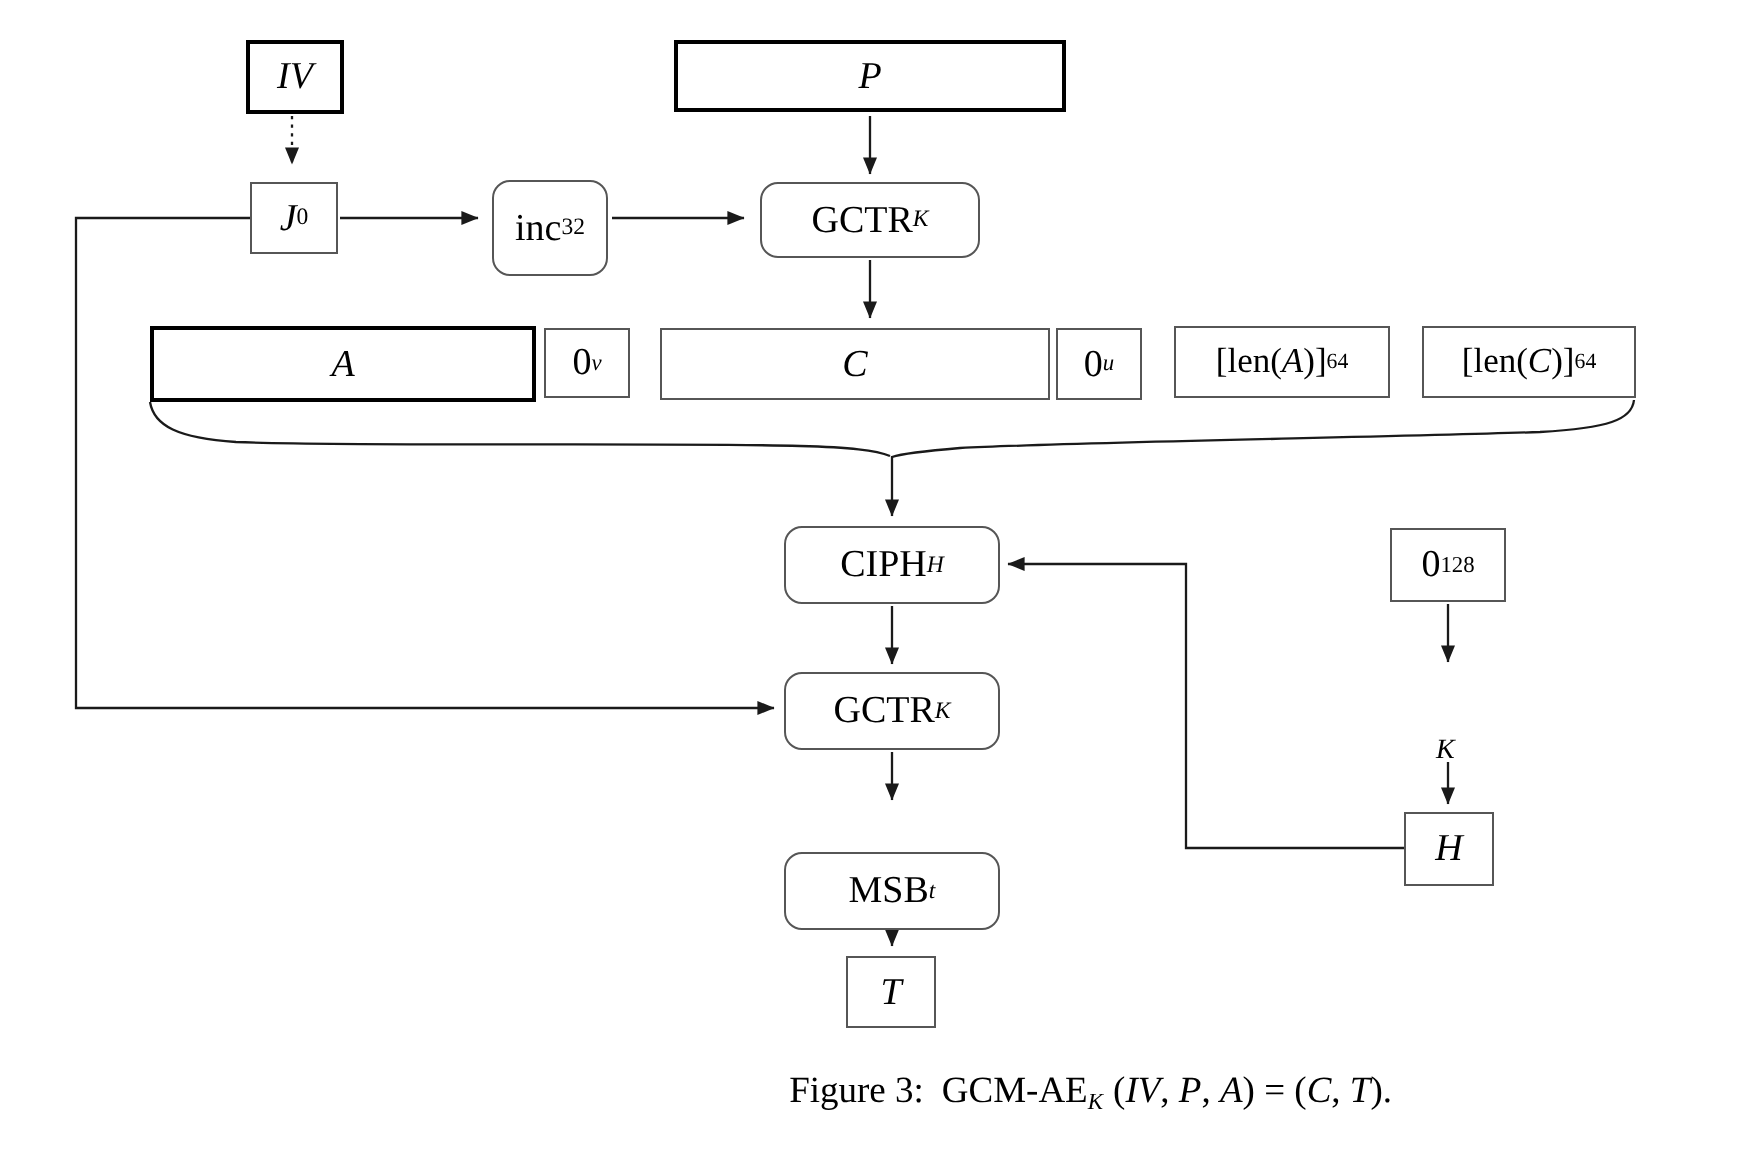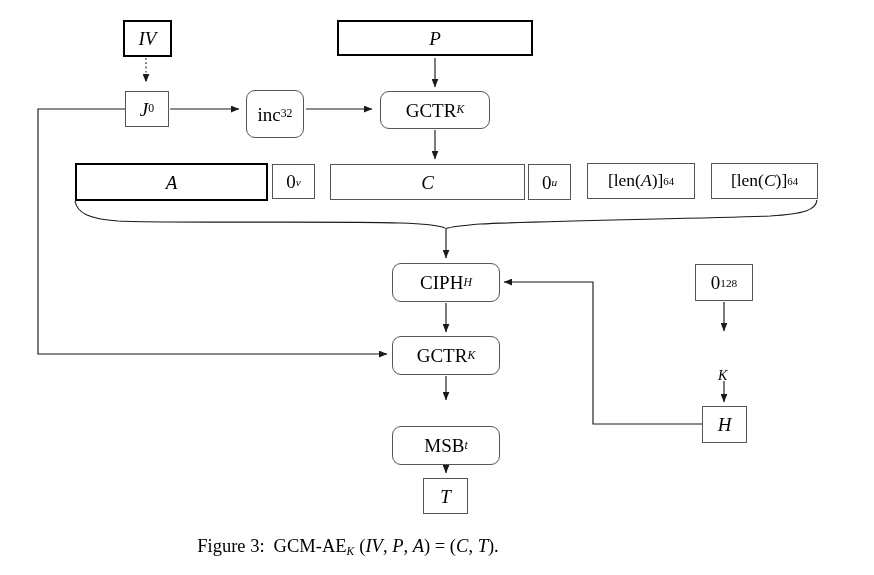--- a/index.html
+++ b/index.html
@@ -23,21 +23,21 @@
   .round { border:1.2px solid var(--thin); border-radius:9px; }
   .it { font-style:italic; }
   .len { font-size:17.5px;text-align:center; }
   sub { font-size:0.62em; vertical-align:-0.3em; line-height:0; }
   sup { font-size:0.6em;  vertical-align:0.55em; line-height:0; }
   .klabel {
     position:absolute; font-size:14px; font-style:italic; line-height:1;
     background:transparent;
   }
   .caption {
-    position:absolute; left:0; top:535px; width:696px; text-align:center;
+    position:absolute; left:0; top:535px; width:696px; text-align:right;
     font-size:18.5px; line-height:1.2;
   }
   .cap-fig { margin-right:9px; }
   .cap-open { margin-left:5px; }
 </style>
 </head>
 <body>
 
 <div id="canvas" style="background: rgb(255, 255, 255);">
 

